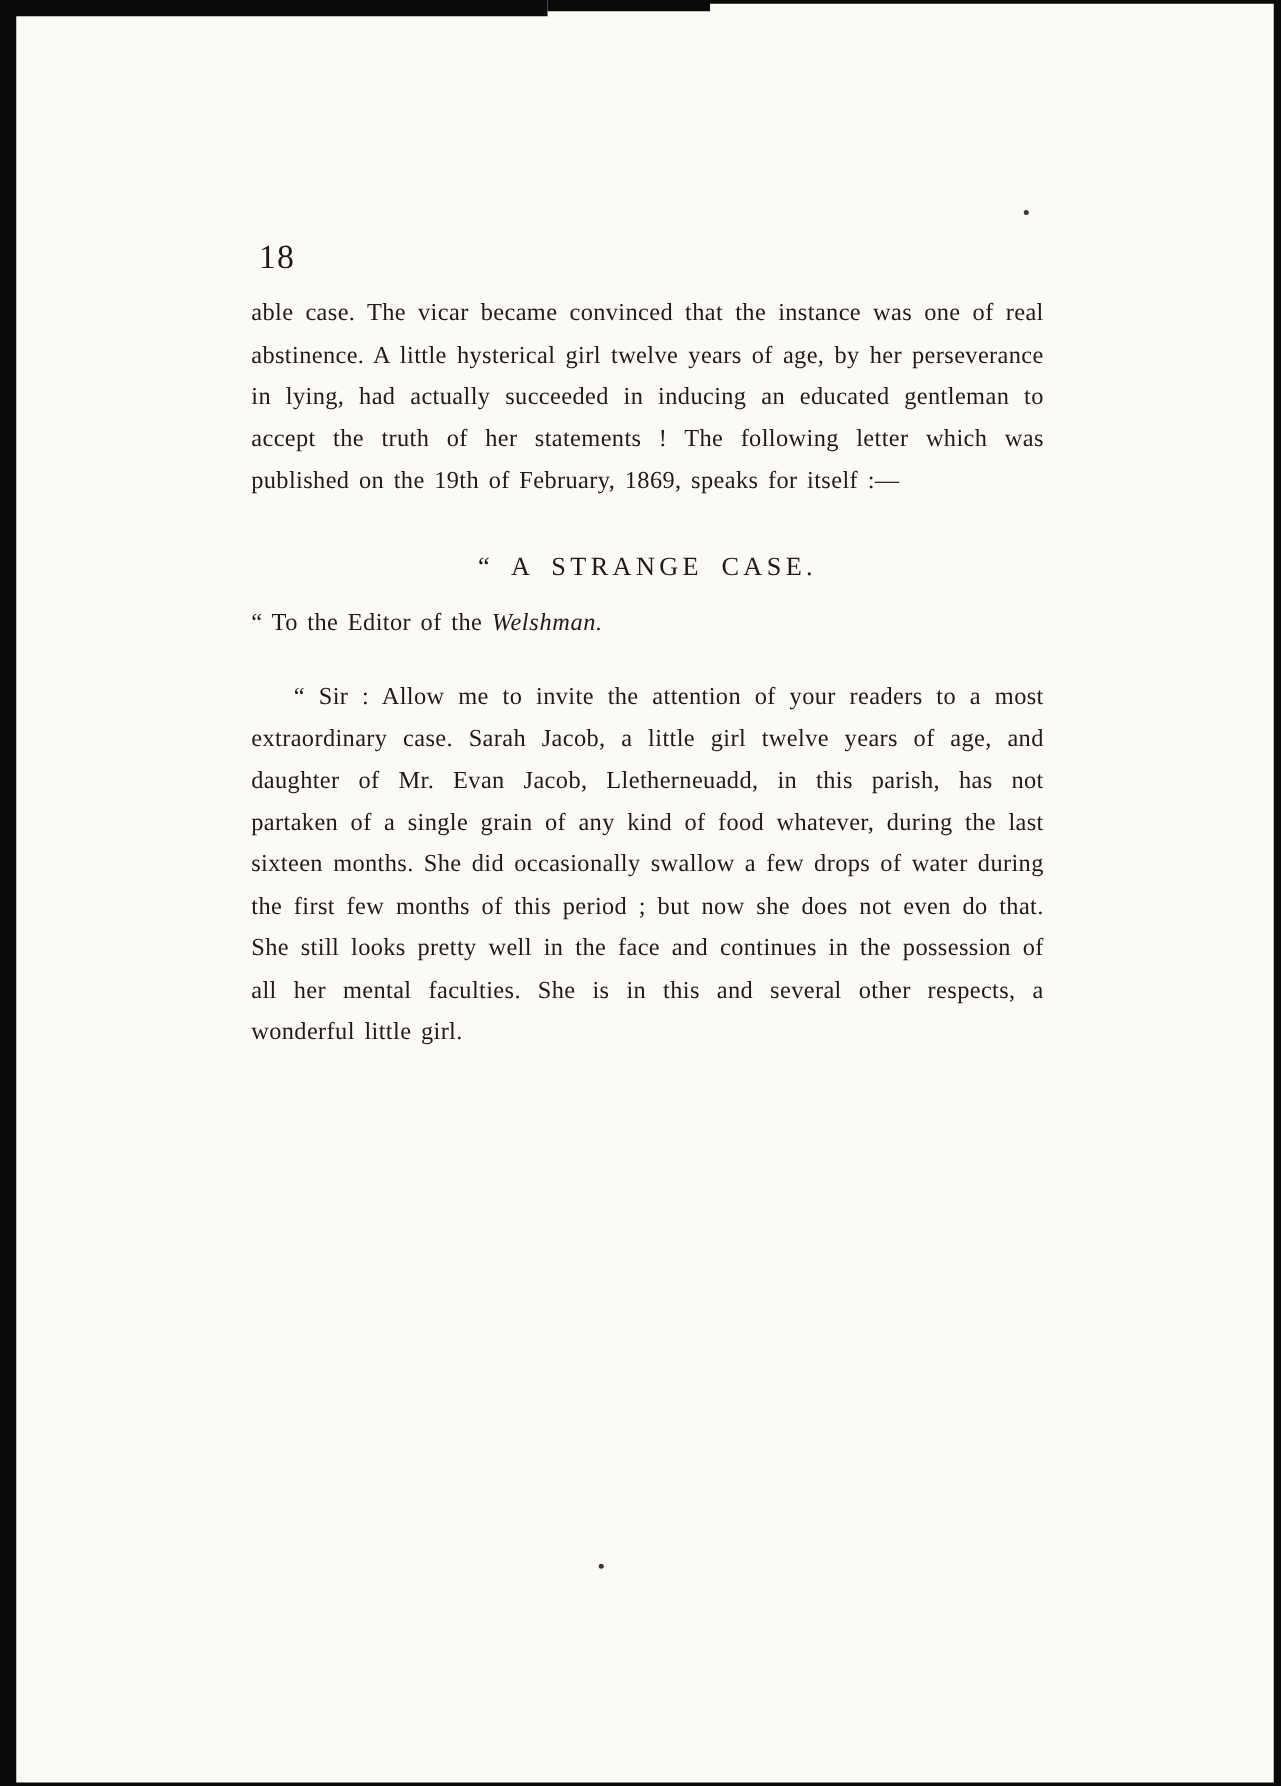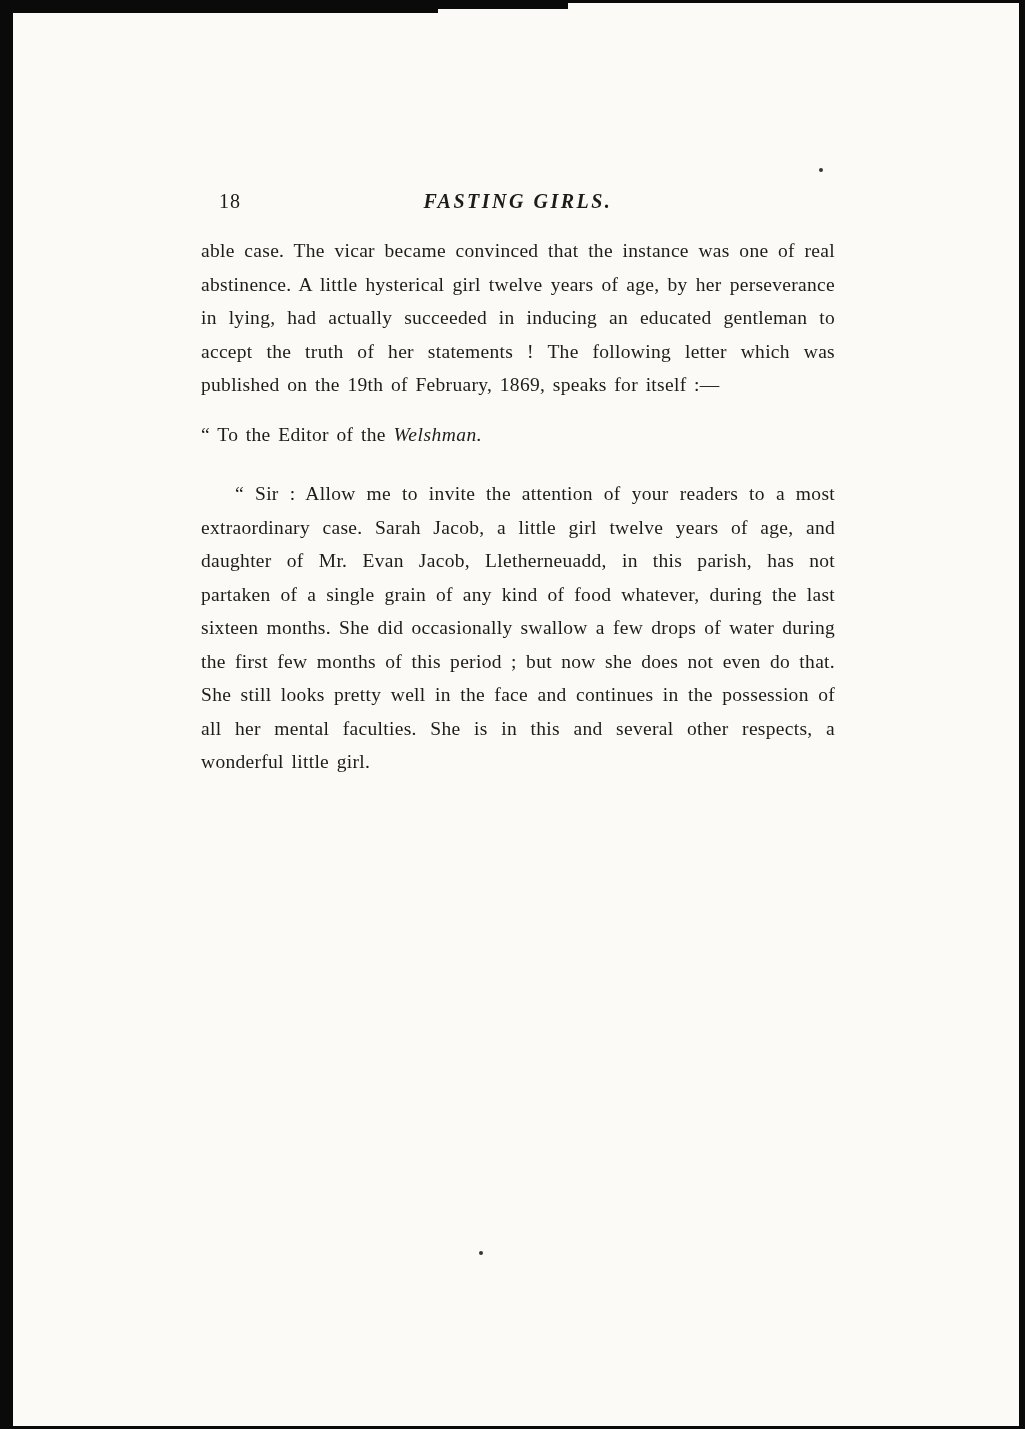--- a/index.html
+++ b/index.html
@@ -44,23 +44,23 @@
     top: 190px;
     width: 634px;
   }
   .header {
     position: relative;
     height: 26px;
     margin-bottom: 16px;
   }
   .pagenum {
     position: absolute;
-    left: 18px;
+    left: 6px;
     top: 0;
-    font-size: 20px;
+    font-size: 27px;
     letter-spacing: 1px;
   }
   .running-title {
     display: block;
     text-align: center;
     font-style: italic;
     font-weight: bold;
     font-size: 20px;
     letter-spacing: 2.5px;
   }
@@ -111,25 +111,25 @@
   <div class="artifact edge-top-2"></div>
   <div class="artifact edge-top-3"></div>
   <div class="artifact edge-bottom"></div>
   <div class="speck speck-top"></div>
   <div class="speck speck-bottom"></div>
 
   <div class="content">
 
     <div class="header">
       <span class="pagenum">18</span>
-      <span class="running-title">FASTING GIRLS.</span>
     </div>
 
     <p class="para first">able case.  The vicar became convinced that the instance was one of real abstinence.  A little hysterical girl twelve years of age, by her perseverance in lying, had actually succeeded in inducing an educated gentleman to accept the truth of her statements !  The following letter which was published on the 19th of February, 1869, speaks for itself :—</p>
 
+    <h2 class="case-heading">“ A  STRANGE  CASE.</h2>
 
     <p class="salutation"><span>“ To the Editor of the </span><i>Welshman.</i></p>
 
     <p class="para indent body-start">“ Sir :  Allow me to invite the attention of your readers to a most extraordinary case.  Sarah Jacob, a little girl twelve years of age, and daughter of Mr. Evan Jacob, Lletherneuadd, in this parish, has not partaken of a single grain of any kind of food whatever, during the last sixteen months.  She did occasionally swallow a few drops of water during the first few months of this period ; but now she does not even do that.  She still looks pretty well in the face and continues in the possession of all her mental faculties.  She is in this and several other respects, a wonderful little girl.</p>
 
 
 
   </div>
 </div>
 

